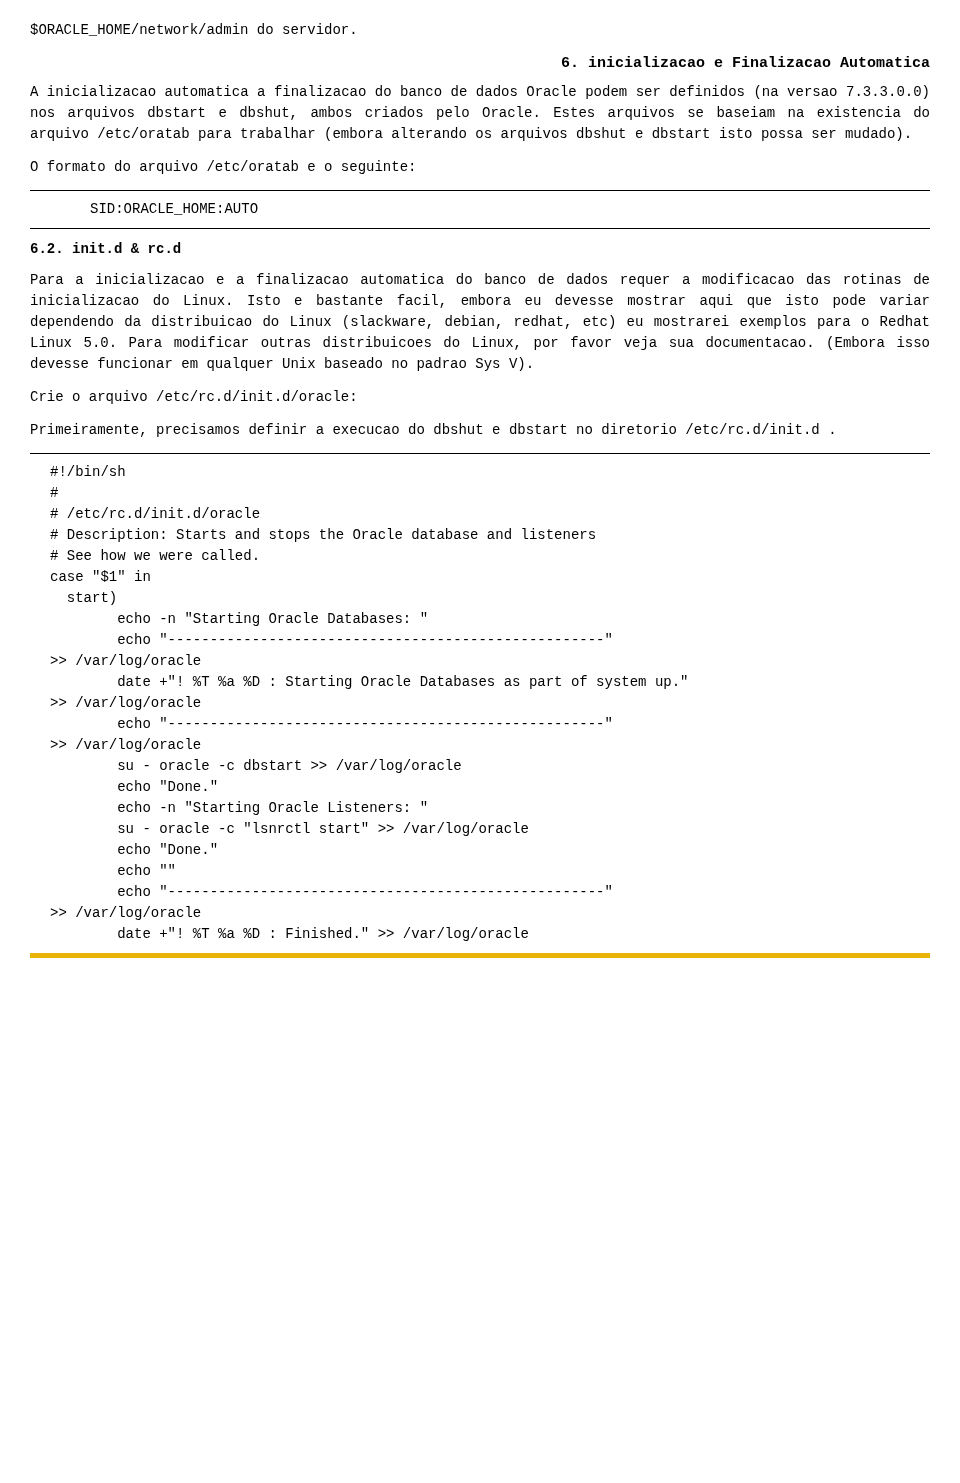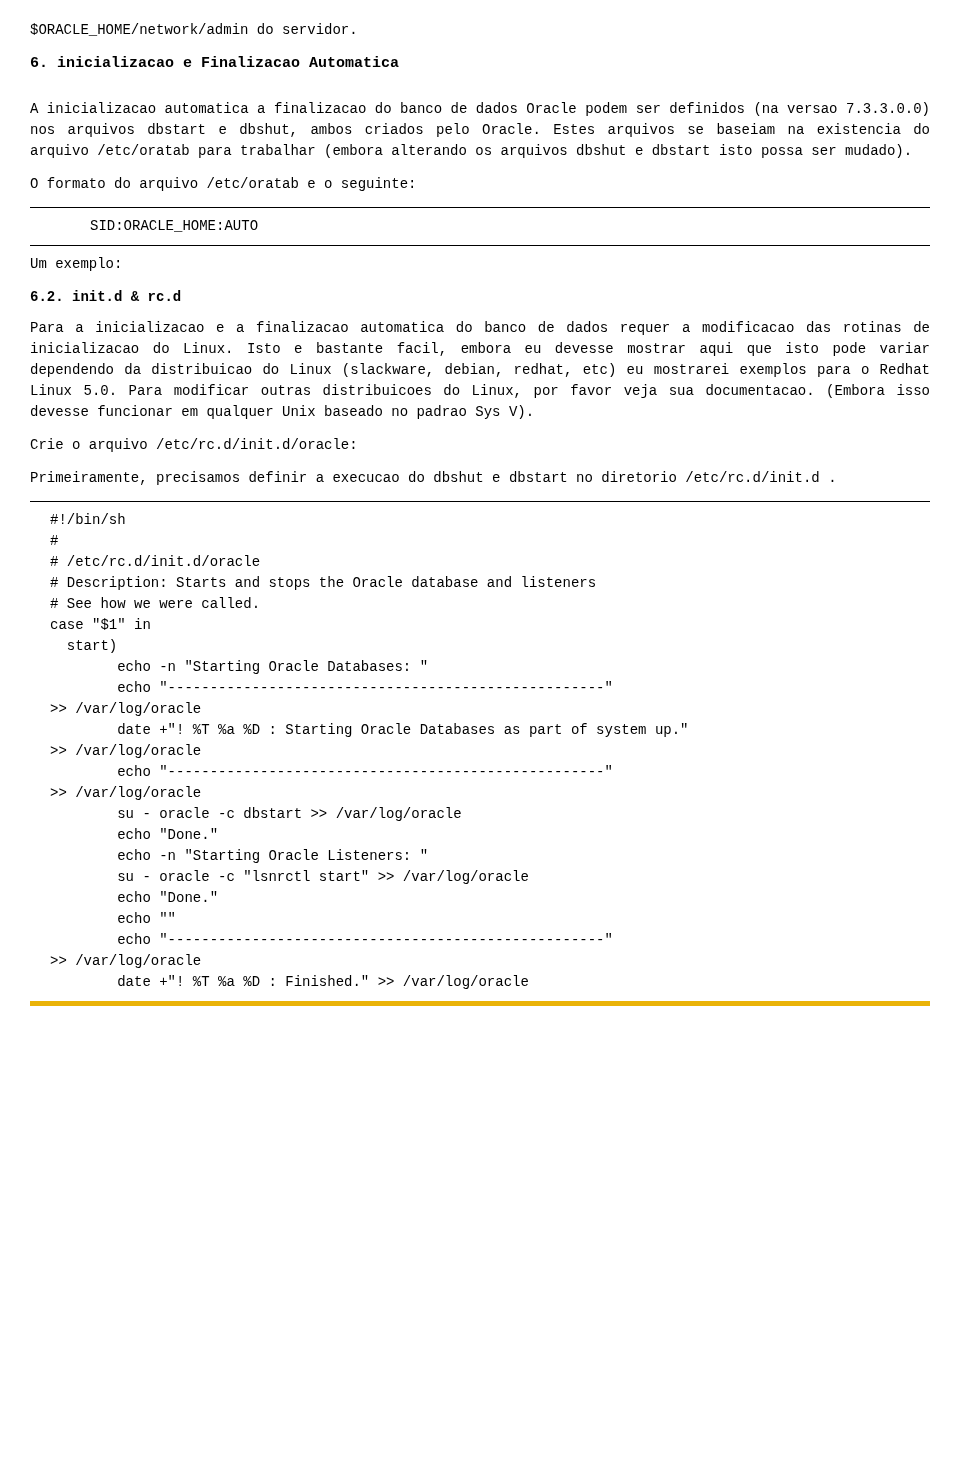--- a/index.html
+++ b/index.html
@@ -19,22 +19,23 @@
       max-width: 900px;
     }
     p.body-text {
       margin-bottom: 12px;
       text-align: justify;
     }
     .section-heading {
       font-family: "Courier New", Courier, monospace;
       font-size: 15px;
       font-weight: bold;
-      margin-bottom: 23px;
+      margin-bottom: 6px;
       margin-top: 10px;
+      text-align: right;
     }
     .subsection-heading {
       font-family: "Courier New", Courier, monospace;
       font-size: 14px;
       font-weight: bold;
       margin-bottom: 10px;
       margin-top: 10px;
     }
     .code-block {
       border-top: 1px solid #000;
@@ -64,21 +65,20 @@
 
   <p class="section-heading">6.  inicializacao e Finalizacao Automatica</p>
 
 
   <p class="body-text">A inicializacao automatica a  finalizacao do banco de dados  Oracle podem ser definidos (na versao 7.3.3.0.0) nos arquivos dbstart e dbshut, ambos criados pelo Oracle.  Estes  arquivos se baseiam na existencia do arquivo /etc/oratab para trabalhar (embora alterando os  arquivos dbshut e dbstart isto possa ser mudado).</p>
 
   <p class="body-text">O formato do arquivo /etc/oratab e o seguinte:</p>
 
   <div class="code-block"><span>SID:ORACLE_HOME:AUTO</span></div>
 
-  <p class="body-text">Um exemplo:</p>
 
 
   <p class="subsection-heading">6.2.  init.d &amp; rc.d</p>
 
   <p class="body-text">Para a  inicializacao e  a finalizacao automatica  do banco de  dados requer a modificacao das rotinas de inicializacao do Linux.  Isto e bastante facil,  embora eu devesse mostrar  aqui que isto pode variar dependendo da distribuicao  do Linux  (slackware, debian,  redhat, etc)  eu mostrarei exemplos para o Redhat Linux 5.0.  Para modificar outras distribuicoes do Linux, por favor veja sua documentacao. (Embora isso devesse  funcionar em qualquer Unix baseado no padrao Sys V).</p>
 
   <p class="body-text">Crie o arquivo /etc/rc.d/init.d/oracle:</p>
 
   <p class="body-text">Primeiramente, precisamos  definir  a  execucao  do  dbshut e  dbstart no diretorio /etc/rc.d/init.d .</p>
 

